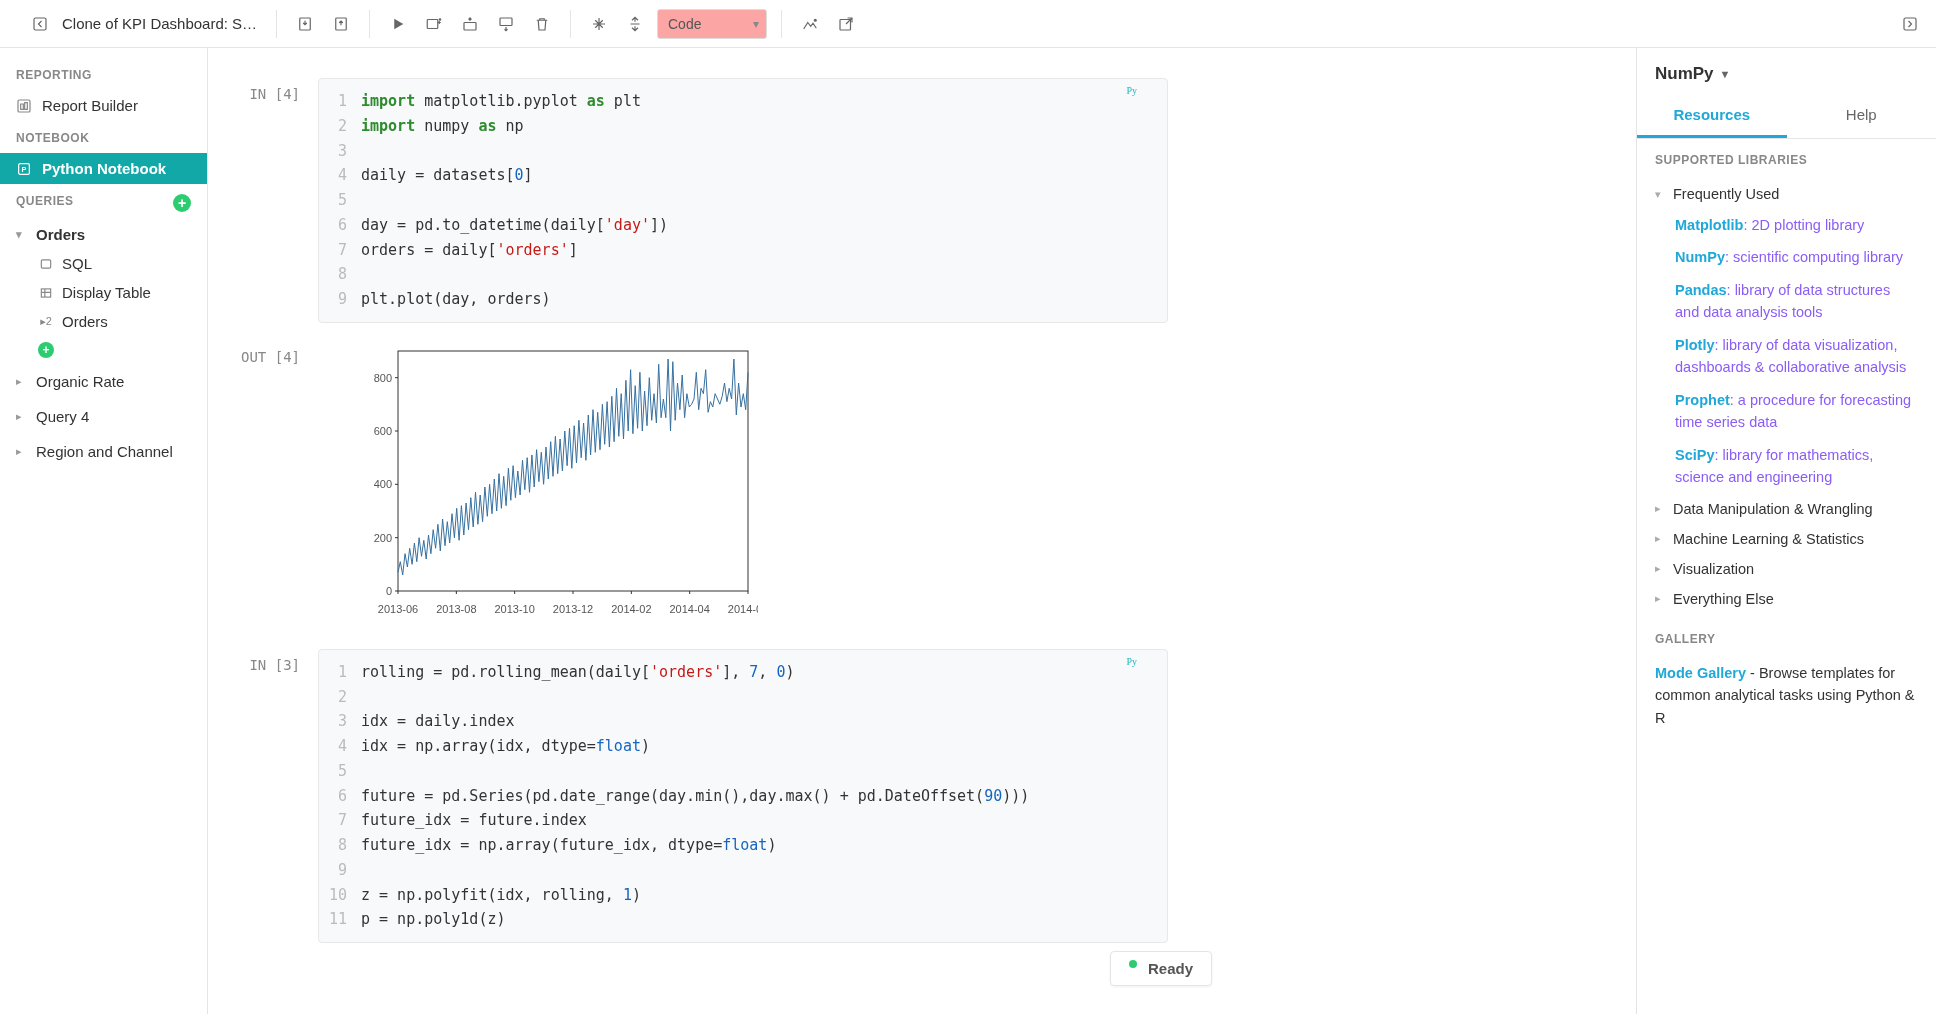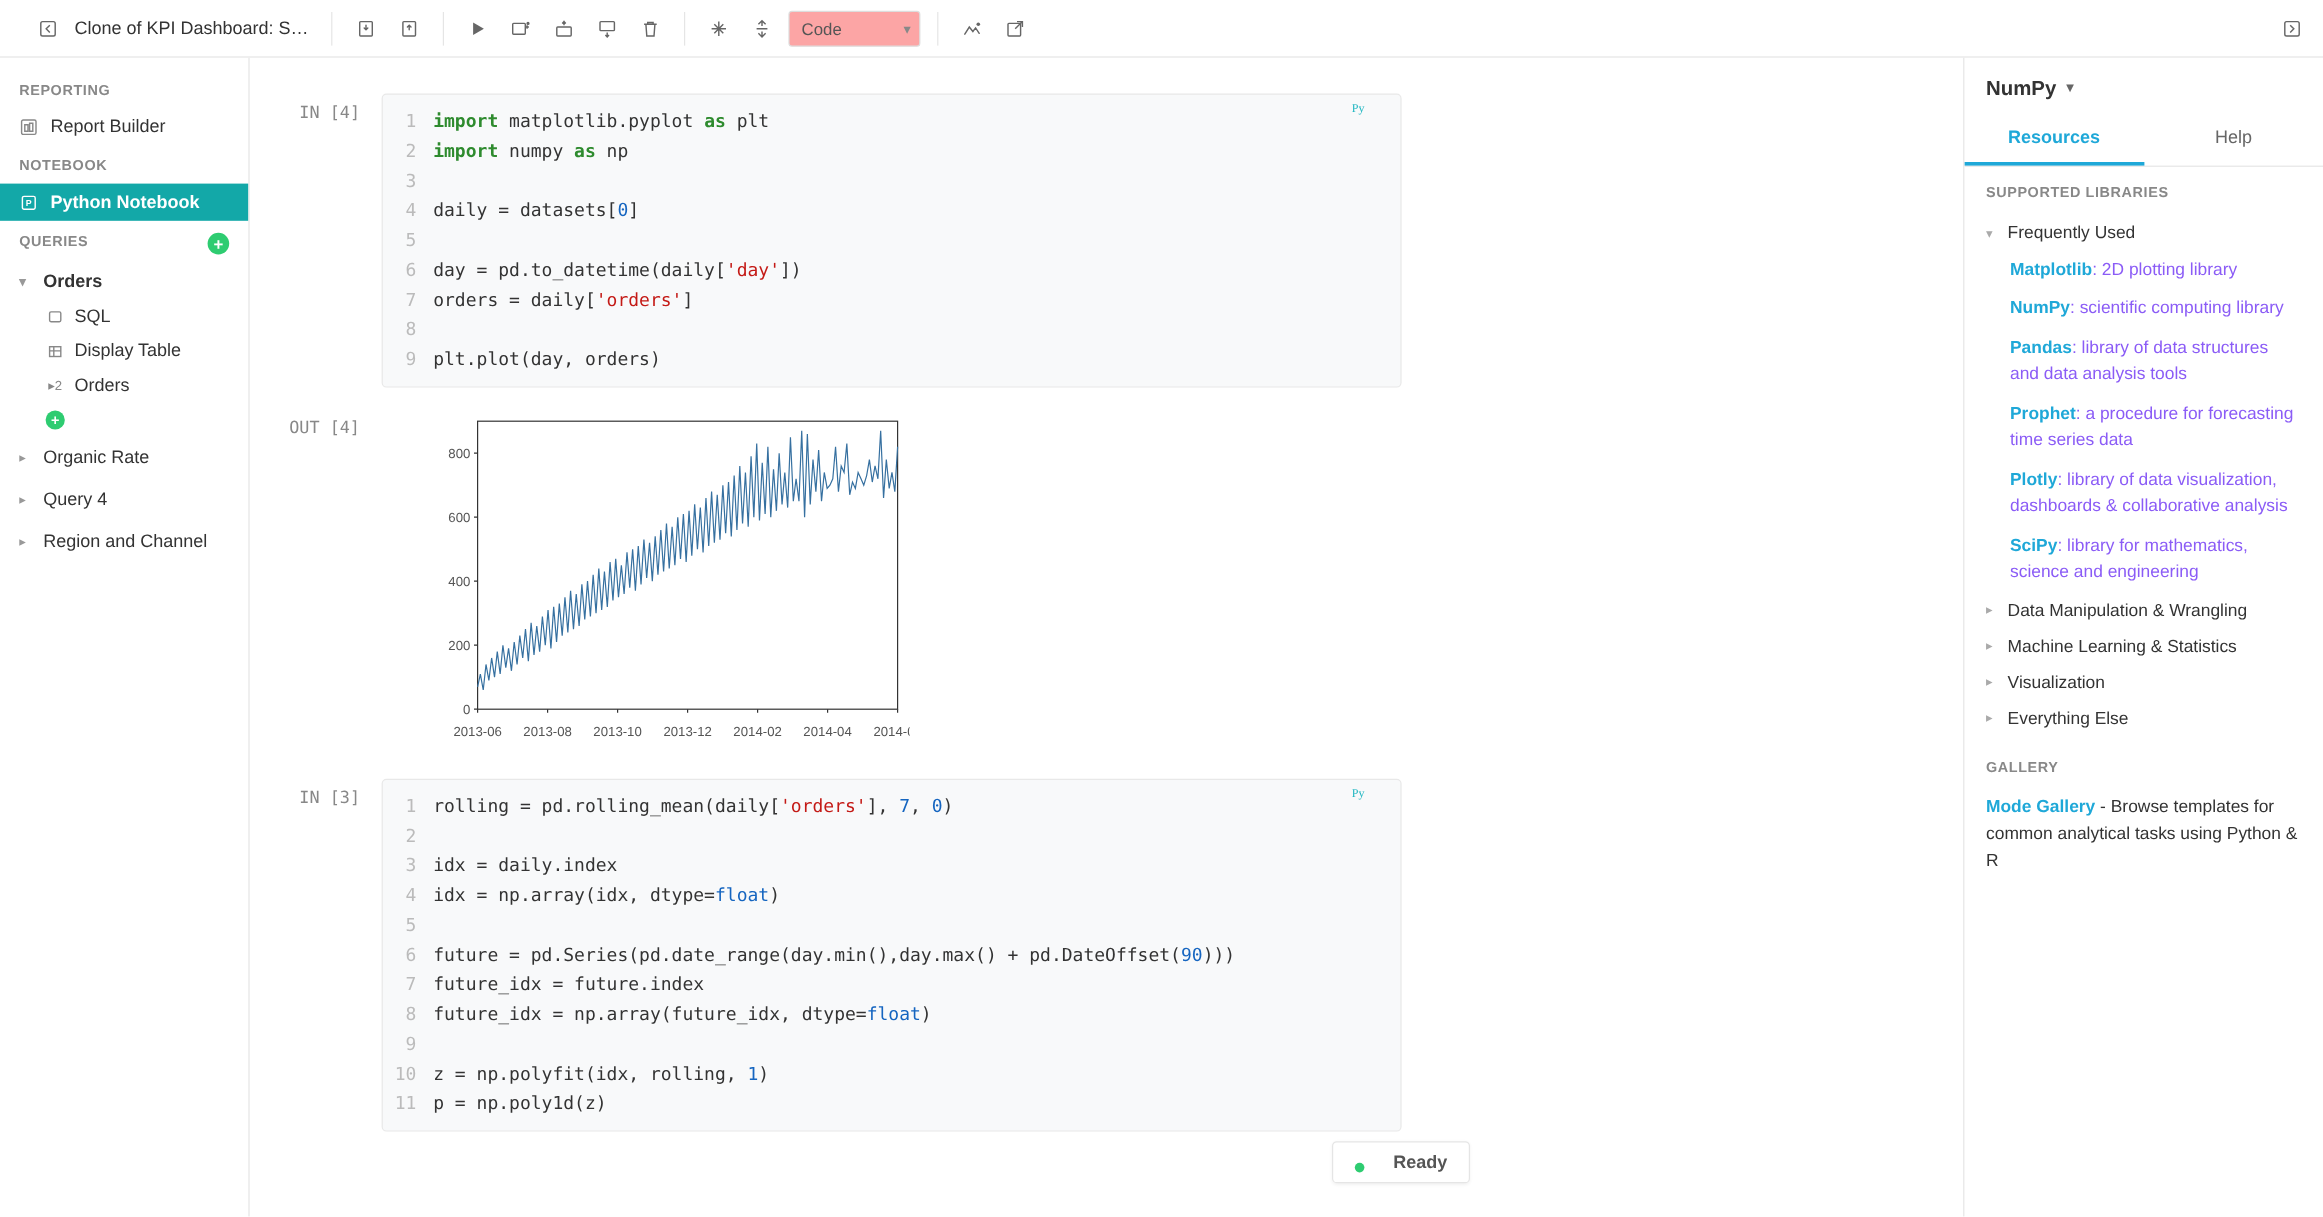--- a/index.html
+++ b/index.html
@@ -74,21 +74,21 @@
 .sr-heading { font-size: 12px; font-weight: 700; color: #888; letter-spacing: 0.5px; margin-bottom: 12px; }
 .sr-group { display: flex; align-items: center; gap: 6px; padding: 7px 0; cursor: pointer; font-size: 14.5px; }
 .sr-group .sl-chev { color: #aaa; }
 .sr-lib { padding: 5px 0 5px 20px; font-size: 14.5px; line-height: 1.55; }
 .sr-lib a { color: #1fa8d8; font-weight: 600; cursor: pointer; }
 .sr-lib span.desc { color: #8b5cf6; }
 .sr-gallery { font-size: 14.5px; line-height: 1.55; padding-top: 4px; }
 .sr-gallery a { color: #1fa8d8; font-weight: 600; cursor: pointer; }
 
 
-.ready-badge { position: fixed; bottom: 28px; left: 1110px; background: #fff; border: 1px solid #e5e5e5; border-radius: 4px; padding: 8px 18px; display: flex; align-items: flex-end; gap: 24px; font-size: 15px; font-weight: 600; color: #555; box-shadow: 0 1px 3px rgba(0,0,0,0.06); }
+.ready-badge { position: fixed; bottom: 28px; left: 1110px; background: #fff; border: 1px solid #e5e5e5; border-radius: 4px; padding: 8px 18px; display: flex; align-items: flex-start; gap: 11px; font-size: 15px; font-weight: 600; color: #555; box-shadow: 0 1px 3px rgba(0,0,0,0.06); }
 .ready-dot { width: 8px; height: 8px; border-radius: 50%; background: #2ecc71; }
 </style>
 </head>
 <body>
 
 <div class="app">
 
   <div class="toolbar">
     <div class="toolbar-group">
       <button class="tb-btn">
@@ -415,22 +415,22 @@
       <div class="sr-content">
         <div class="sr-heading">SUPPORTED LIBRARIES</div>
         <div class="sr-group">
           <span class="sl-chev">▾</span>
           <span>Frequently Used</span>
         </div>
         <div id="lib-list">
             <div class="sr-lib"><a>Matplotlib</a><span class="desc">: 2D plotting library</span></div>
             <div class="sr-lib"><a>NumPy</a><span class="desc">: scientific computing library</span></div>
             <div class="sr-lib"><a>Pandas</a><span class="desc">: library of data structures and data analysis tools</span></div>
+            <div class="sr-lib"><a>Plotly</a><span class="desc">: library of data visualization, dashboards &amp; collaborative analysis</span></div>
             <div class="sr-lib"><a>Prophet</a><span class="desc">: a procedure for forecasting time series data</span></div>
-            <div class="sr-lib"><a>Plotly</a><span class="desc">: library of data visualization, dashboards &amp; collaborative analysis</span></div>
             <div class="sr-lib"><a>SciPy</a><span class="desc">: library for mathematics, science and engineering</span></div>
           </div>
         <div id="other-groups">
             <div class="sr-group">
               <span class="sl-chev">▸</span>
               <span>Data Manipulation &amp; Wrangling</span>
             </div>
             <div class="sr-group">
               <span class="sl-chev">▸</span>
               <span>Machine Learning &amp; Statistics</span>

